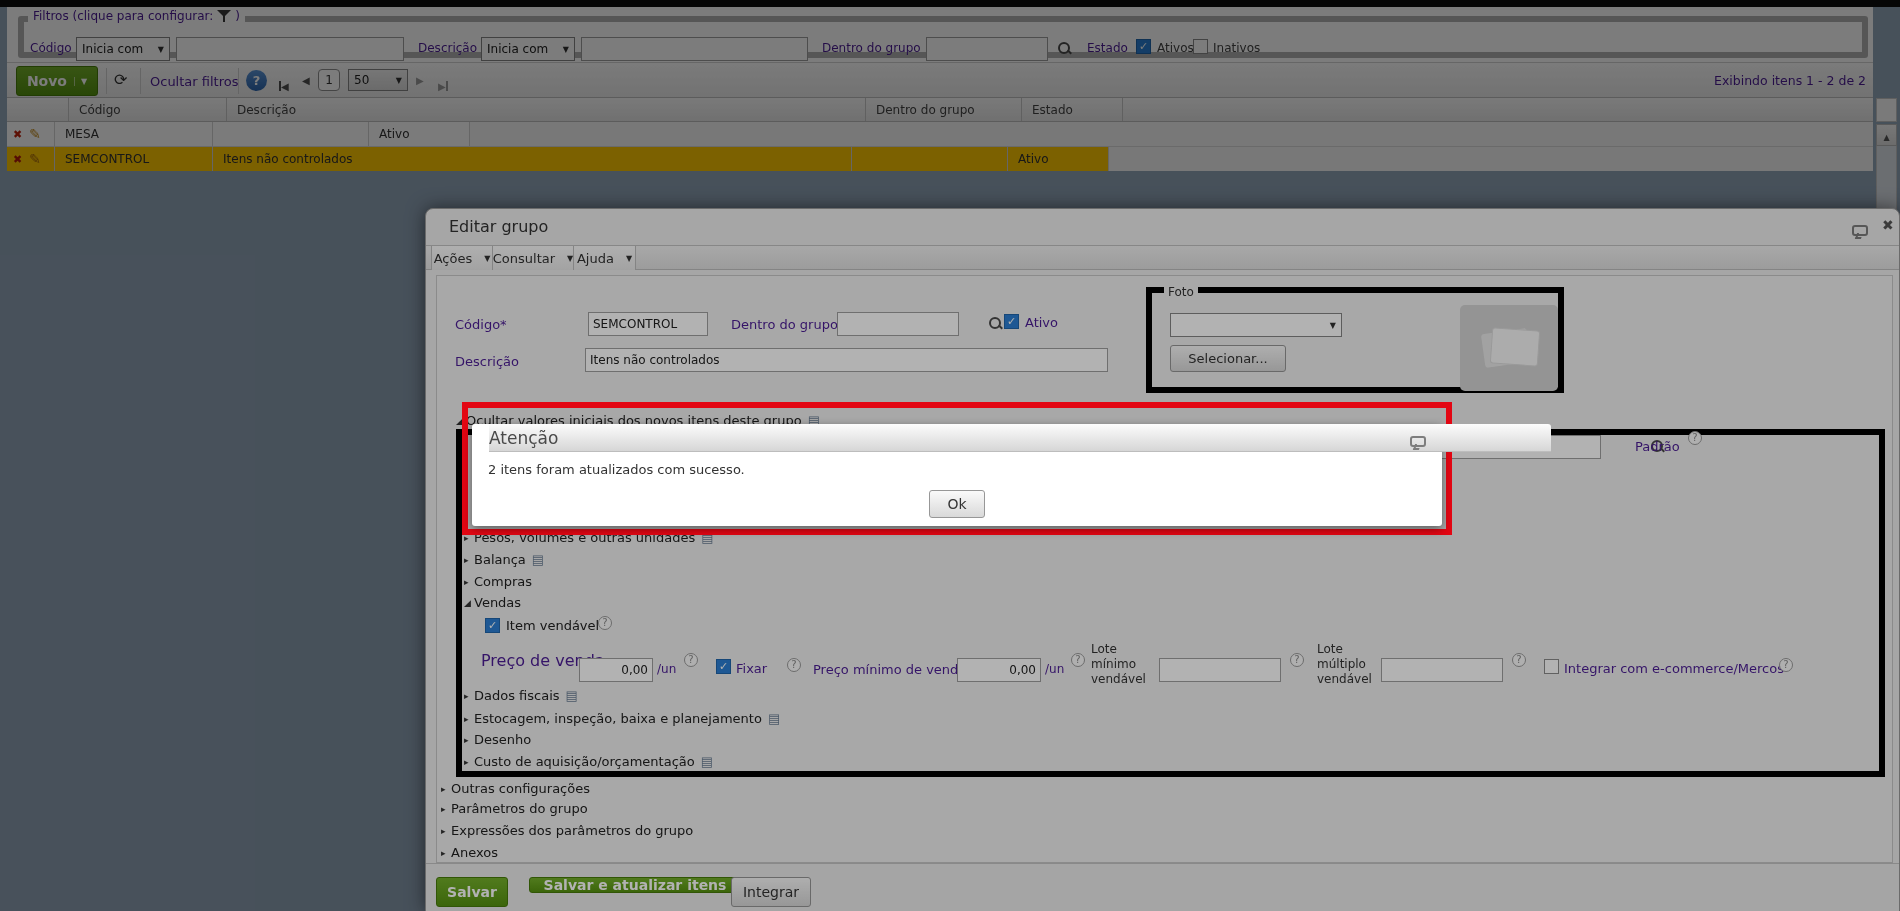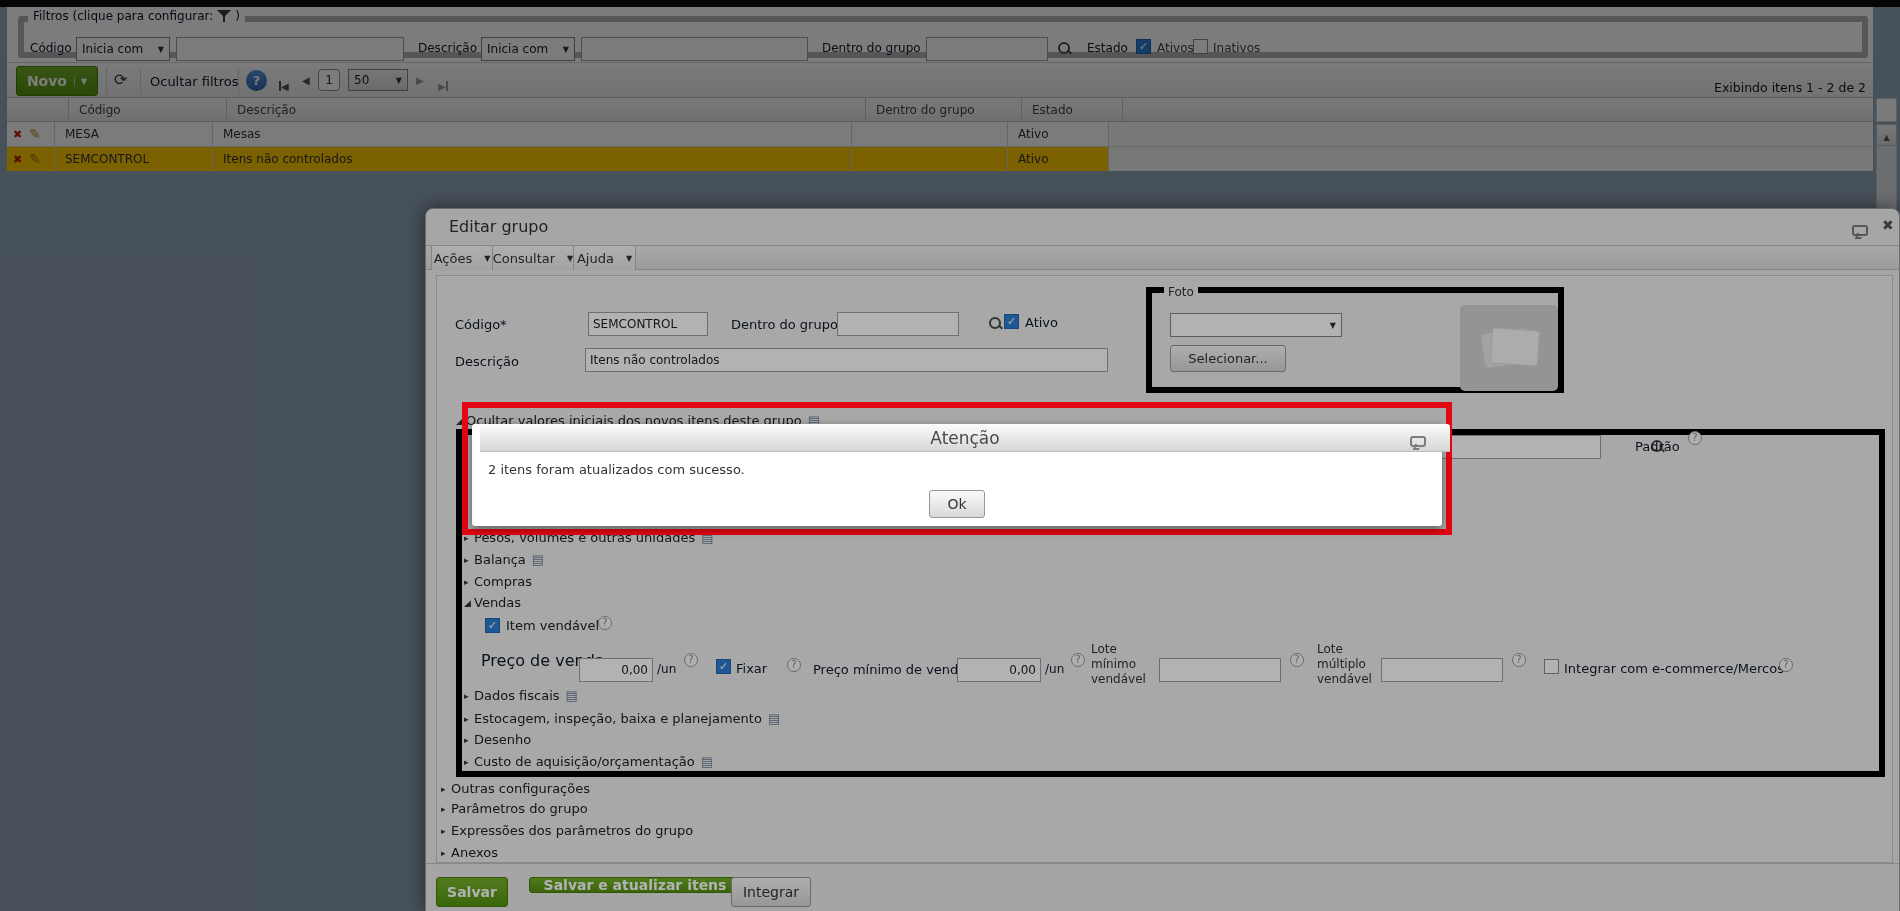--- a/index.html
+++ b/index.html
@@ -1,19 +1,19 @@
 <!DOCTYPE html>
 <html><head>
 <meta charset="utf-8">
 <style>
   html,body{margin:0;padding:0}
   body{width:1900px;height:911px;overflow:hidden;background:#93a7bb;
        font-family:"DejaVu Sans","Liberation Sans",sans-serif;position:relative}
   .ab{position:absolute;box-sizing:border-box}
-  .lbl{font-size:12px;color:#0f172a;white-space:nowrap}
+  .lbl{font-size:12px;color:#4c1d95;white-space:nowrap}
   .ti{border:1px solid #a0a0a0;background:#fff;height:24px;font:12px "DejaVu Sans","Liberation Sans",sans-serif;
       padding:0 4px;color:#222;box-sizing:border-box}
   .num{text-align:right}
   .sel{background:#fff;border:1px solid #868686;display:flex;align-items:center;justify-content:space-between;
        padding:0 5px;font-size:12px;color:#222;height:24px}
   .car{font-size:8px;color:#333;margin-left:6px}
   .cb{width:15px;height:15px;background:#fff;border:1px solid #8b8b8b;display:inline-block;
       font-size:11px;line-height:14px;text-align:center;color:transparent}
   .cb.on{background:#2b7fd4;border-color:#2066ad;color:#fff}
   .greenbtn{background:linear-gradient(#74b02b,#569210);border:1px solid #477c0a;border-radius:3px;
@@ -106,21 +106,21 @@
   <span class="ab navarr" style="left:302px;top:75px">◀</span>
   <div class="ab" style="left:318px;top:69px;width:22px;height:22px;background:#fff;border:1px solid #8e8e8e;border-radius:4px;font-size:12px;color:#333;display:flex;align-items:center;justify-content:center">
     <span>1</span>
   </div>
   <div class="ab sel" style="left:348px;top:69px;width:60px;height:22px;background:linear-gradient(#f4f4f4,#dcdcdc)">
     <span>50</span>
       <span class="car">▼</span>
   </div>
   <span class="ab navarr dis" style="left:416px;top:75px">▶</span>
   <div class="ab" style="left:438px;top:75px"><span class="navarr dis">▶</span><span class="bar" style="background:#9a9a9a"></span></div>
-  <div class="ab lbl" style="left:1566px;top:80px;width:300px;text-align:right;font-size:12.5px">Exibindo itens 1 - 2 de 2</div>
+  <div class="ab lbl" style="left:1566px;top:73px;width:300px;text-align:right;font-size:12.5px">Exibindo itens 1 - 2 de 2</div>
 
   
   <div class="ab" style="left:7px;top:98px;width:1866px;height:24px;background:linear-gradient(#fafafa,#e7e7e7);border-bottom:1px solid #bdbdbd;display:flex">
     <div class="hcell" style="width:41px"></div>
     <div class="hcell" style="width:137px">
         <span>Código</span>
       </div>
     <div class="hcell" style="width:618px">
         <span>Descrição</span>
       </div>
@@ -134,23 +134,20 @@
   </div>
 
   
   <div class="ab" style="left:7px;top:122px;width:1866px;height:25px;background:#fdfdfd;border-bottom:1px solid #dadada;display:flex">
     <div class="rcell" style="width:41px;padding:0 0 0 6px;gap:7px">
       <span style="color:#c0250f;font-size:11px">✖</span>
       <span style="color:#c08a1e;font-size:14px">✎</span>
     </div>
     <div class="rcell" style="width:137px">
         <span>MESA</span>
-      </div>
-    <div class="rcell" style="width:618px">
-        <span>Mesas</span>
       </div>
     <div class="rcell" style="width:135px">
         <span></span>
       </div>
     <div class="rcell" style="width:80px">
         <span>Ativo</span>
       </div>
     <div class="rcell" style="flex:1;border-right:none;background:#f6f6f6"></div>
   </div>
 
@@ -356,21 +353,21 @@
     <span>Integrar</span>
   </div>
   <div class="ab" style="left:1000px;top:665px;width:462px;text-align:right;font-size:12px;color:#333;line-height:15px">
   </div>
 </div>
 
 <div class="overlay" style="z-index:30"></div>
 
 <div class="ab" style="left:462px;top:402px;width:990px;height:133px;border:6px solid #e30613;z-index:40"></div>
 <div class="ab" style="left:472px;top:424px;width:970px;height:102px;background:#fff;border-radius:3px;z-index:41;box-shadow:0 3px 10px rgba(0,0,0,.45)">
-  <div class="ab" style="left:8px;top:0;width:970px;height:28px;background:linear-gradient(#fcfcfc,#d6d6d6);border-bottom:1px solid #bdbdbd;border-radius:3px 3px 0 0;display:flex;align-items:center;justify-content:center">
+  <div class="ab" style="left:17px;top:0;width:1062px;height:28px;background:linear-gradient(#fcfcfc,#d6d6d6);border-bottom:1px solid #bdbdbd;border-radius:3px 3px 0 0;display:flex;align-items:center;">
     <span style="font-size:17px;color:#4a4a4a">Atenção</span>
   </div>
   <span class="ab bubble" style="left:938px;top:8px"></span>
   <div class="ab" style="left:16px;top:38px;font-size:13px;color:#333">2 itens foram atualizados com sucesso.</div>
   <div class="ab graybtn" style="left:457px;top:66px;width:56px;height:28px">
     <span>Ok</span>
   </div>
 </div>
 
 </body></html>

